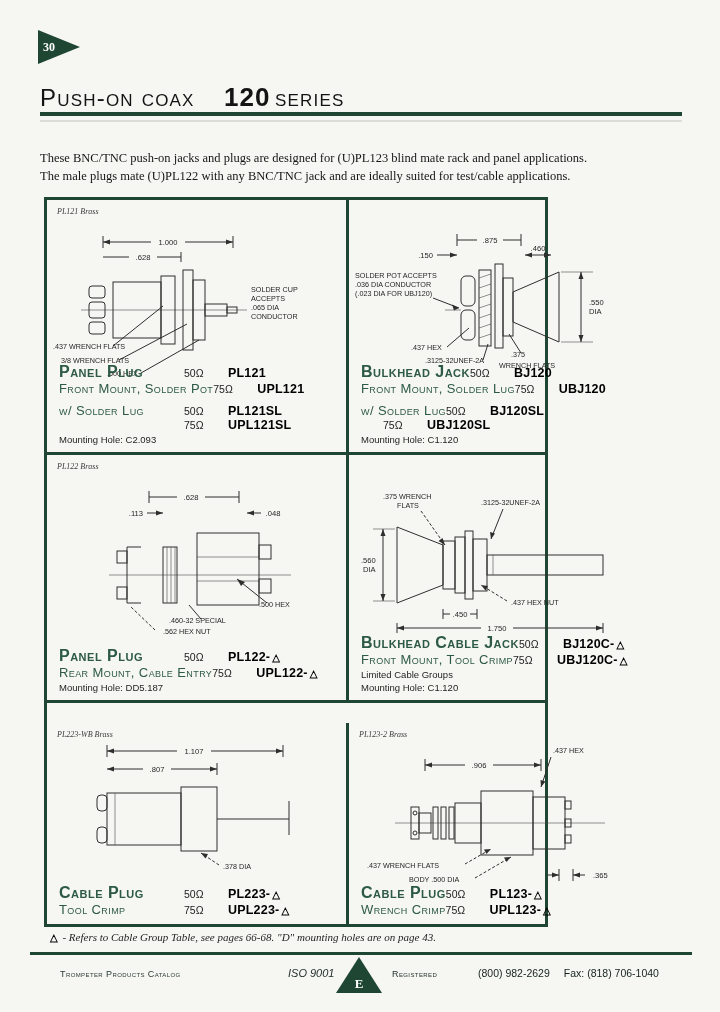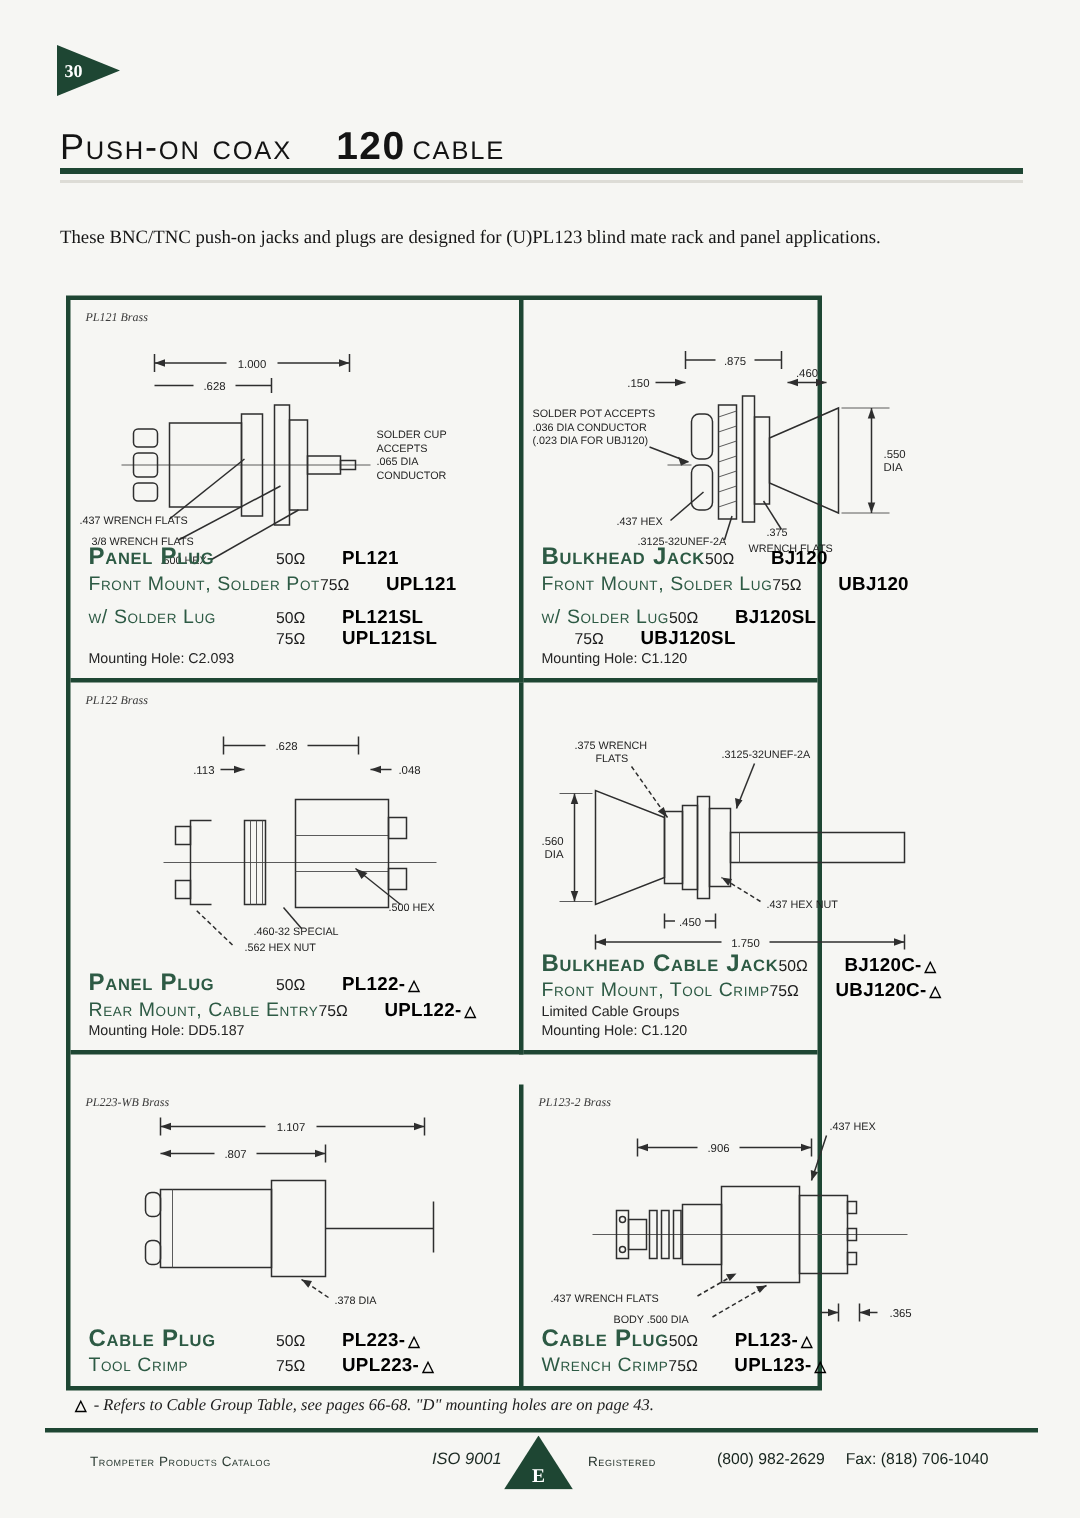--- a/index.html
+++ b/index.html
@@ -75,27 +75,28 @@
 </head>
 <body>
 
 <div class="pagetab">
   <span>30</span>
 </div>
 
 <div class="title">
   <span class="t-main">Push-on coax</span>
   <span class="t-num">120</span>
-  <span class="t-suf">cable</span>
+  <span class="t-suf">series</span>
 </div>
 <div class="rule-dark"></div>
 <div class="rule-lite"></div>
 
 <div class="intro">
   <div>These BNC/TNC push-on jacks and plugs are designed for (U)PL123 blind mate rack and panel applications.</div>
+  <div>The male plugs mate (U)PL122 with any BNC/TNC jack and are ideally suited for test/cable applications.</div>
 </div>
 
 <div class="grid">
 
   <div class="cell">
     <div class="corner">PL121 Brass</div>
     <svg class="svg-r1" width="292" height="155" viewBox="0 0 292 155">
       <line class="ln" x1="52" y1="10" x2="52" y2="22"></line>
         <line class="ln" x1="182" y1="10" x2="182" y2="22"></line>
       <line class="ln" x1="52" y1="16" x2="100" y2="16"></line>

